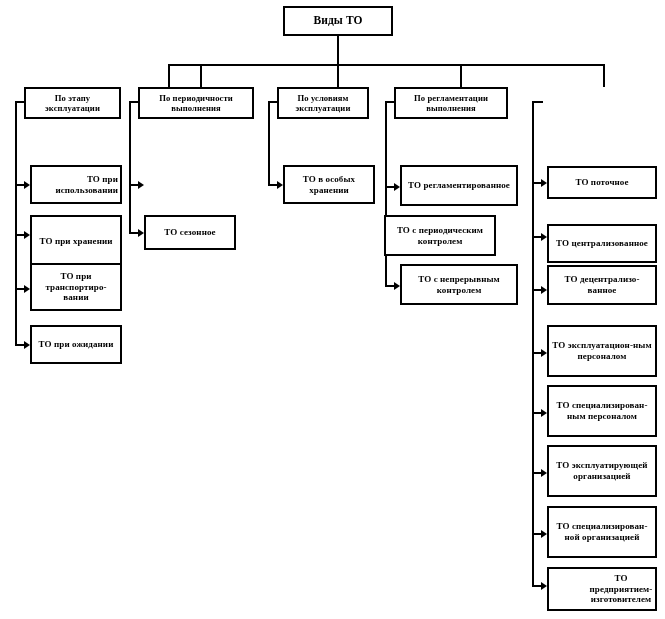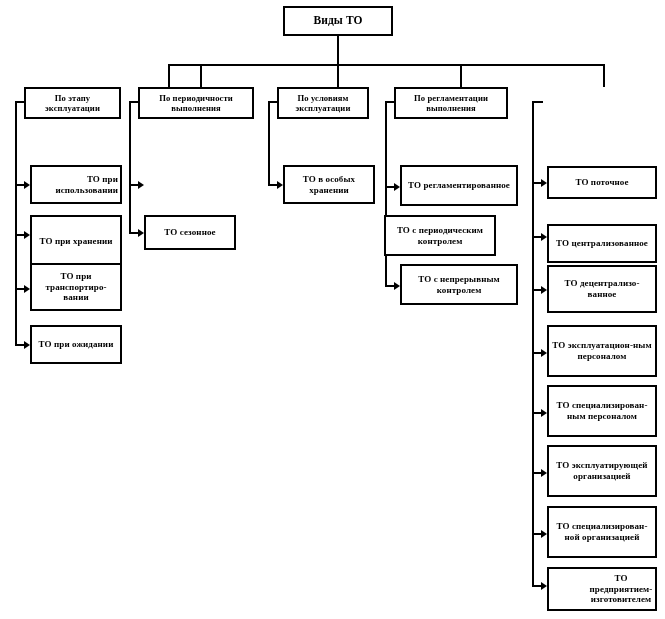--- a/index.html
+++ b/index.html
@@ -189,21 +189,21 @@
   </div>
 
   <div class="ln h" style="left:532px; top:236px; width:13px; height:2px;"></div>
   <div class="arrow" style="left:541px; top:233px;"></div>
   <div class="node leaf" style="left:547px; top:216px; width:110px; height:39px;margin-top:8px;">
     <span class="txt">ТО централизованное</span>
   </div>
 
   <div class="ln h" style="left:532px; top:289px; width:13px; height:2px;"></div>
   <div class="arrow" style="left:541px; top:286px;"></div>
-  <div class="node leaf" style="left:547px; top:265px; width:110px; height:48px;">
+  <div class="node leaf" style="left:547px; top:265px; width:110px; height:40px;">
     <span class="txt">ТО децентрализо-ванное</span>
   </div>
 
   <div class="ln h" style="left:532px; top:352px; width:13px; height:2px;"></div>
   <div class="arrow" style="left:541px; top:349px;"></div>
   <div class="node leaf" style="left:547px; top:325px; width:110px; height:52px;">
     <span class="txt">ТО эксплуатацион-ным персоналом</span>
   </div>
 
   <div class="ln h" style="left:532px; top:412px; width:13px; height:2px;"></div>

